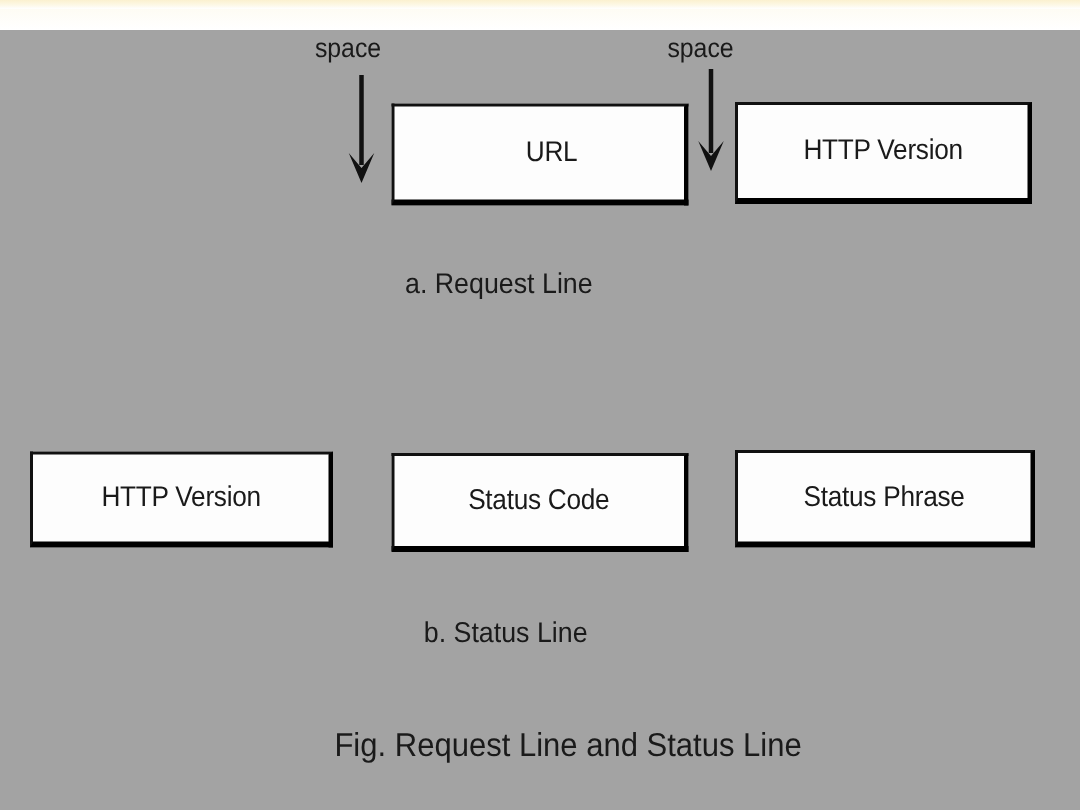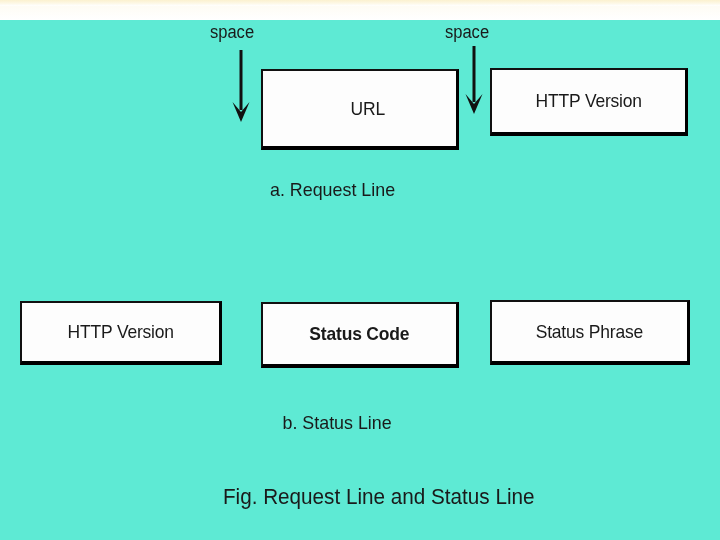--- a/index.html
+++ b/index.html
@@ -10,21 +10,21 @@
     width: 720px;
     height: 540px;
     background: #ffffff;
     font-family: "Liberation Sans", sans-serif;
     overflow: hidden;
   }
   #slide {
     position: relative;
     width: 720px;
     height: 540px;
-    background: #5eead4;
+    background: #a3a3a3;
   }
   
   .top-band {
     position: absolute;
     left: 0;
     top: 0;
     width: 720px;
     height: 6px;
     background: linear-gradient(to bottom, #fbf1cf 0%, #fdf8e6 55%, #ffffff 100%);
   }
@@ -110,35 +110,35 @@
   </svg>
 
   <div class="space-label" style="left:443px; top:22px;">space</div>
 
   <svg class="arrow" style="left:464px; top:46px;" width="20" height="70" viewBox="0 0 20 70">
     <line x1="10" y1="0" x2="10" y2="56" stroke="#111111" stroke-width="3"></line>
     <path d="M 1.5 48 L 10 68 L 18.5 48 L 10 58 Z" fill="#111111"></path>
   </svg>
 
 
-  <div class="field-box" style="left:261px; top:69px; width:198px; height:81px;padding-left:16px;">
+  <div class="field-box" style="left:261px; top:69px; width:198px; height:68px;padding-left:16px;">
     <span class="field-label">URL</span>
   </div>
 
   <div class="field-box" style="left:490px; top:68px; width:198px; height:68px;">
     <span class="field-label">HTTP Version</span>
   </div>
 
   <div class="caption" style="left:266px; top:179px;">a. Request Line</div>
 
   <div class="field-box" style="left:20px; top:301px; width:202px; height:64px;">
     <span class="field-label">HTTP Version</span>
   </div>
 
-  <div class="field-box" style="left:261px; top:302px; width:198px; height:66px;font-weight:bold;">
+  <div class="field-box" style="left:261px; top:302px; width:198px; height:66px;">
     <span class="field-label">Status Code</span>
   </div>
 
   <div class="field-box" style="left:490px; top:300px; width:200px; height:65px;">
     <span class="field-label">Status Phrase</span>
   </div>
 
   <div class="caption" style="left:279px; top:412px;">b. Status Line</div>
 
   <div class="fig-caption" style="left:213px; top:484px;">Fig. Request Line and Status Line</div>

